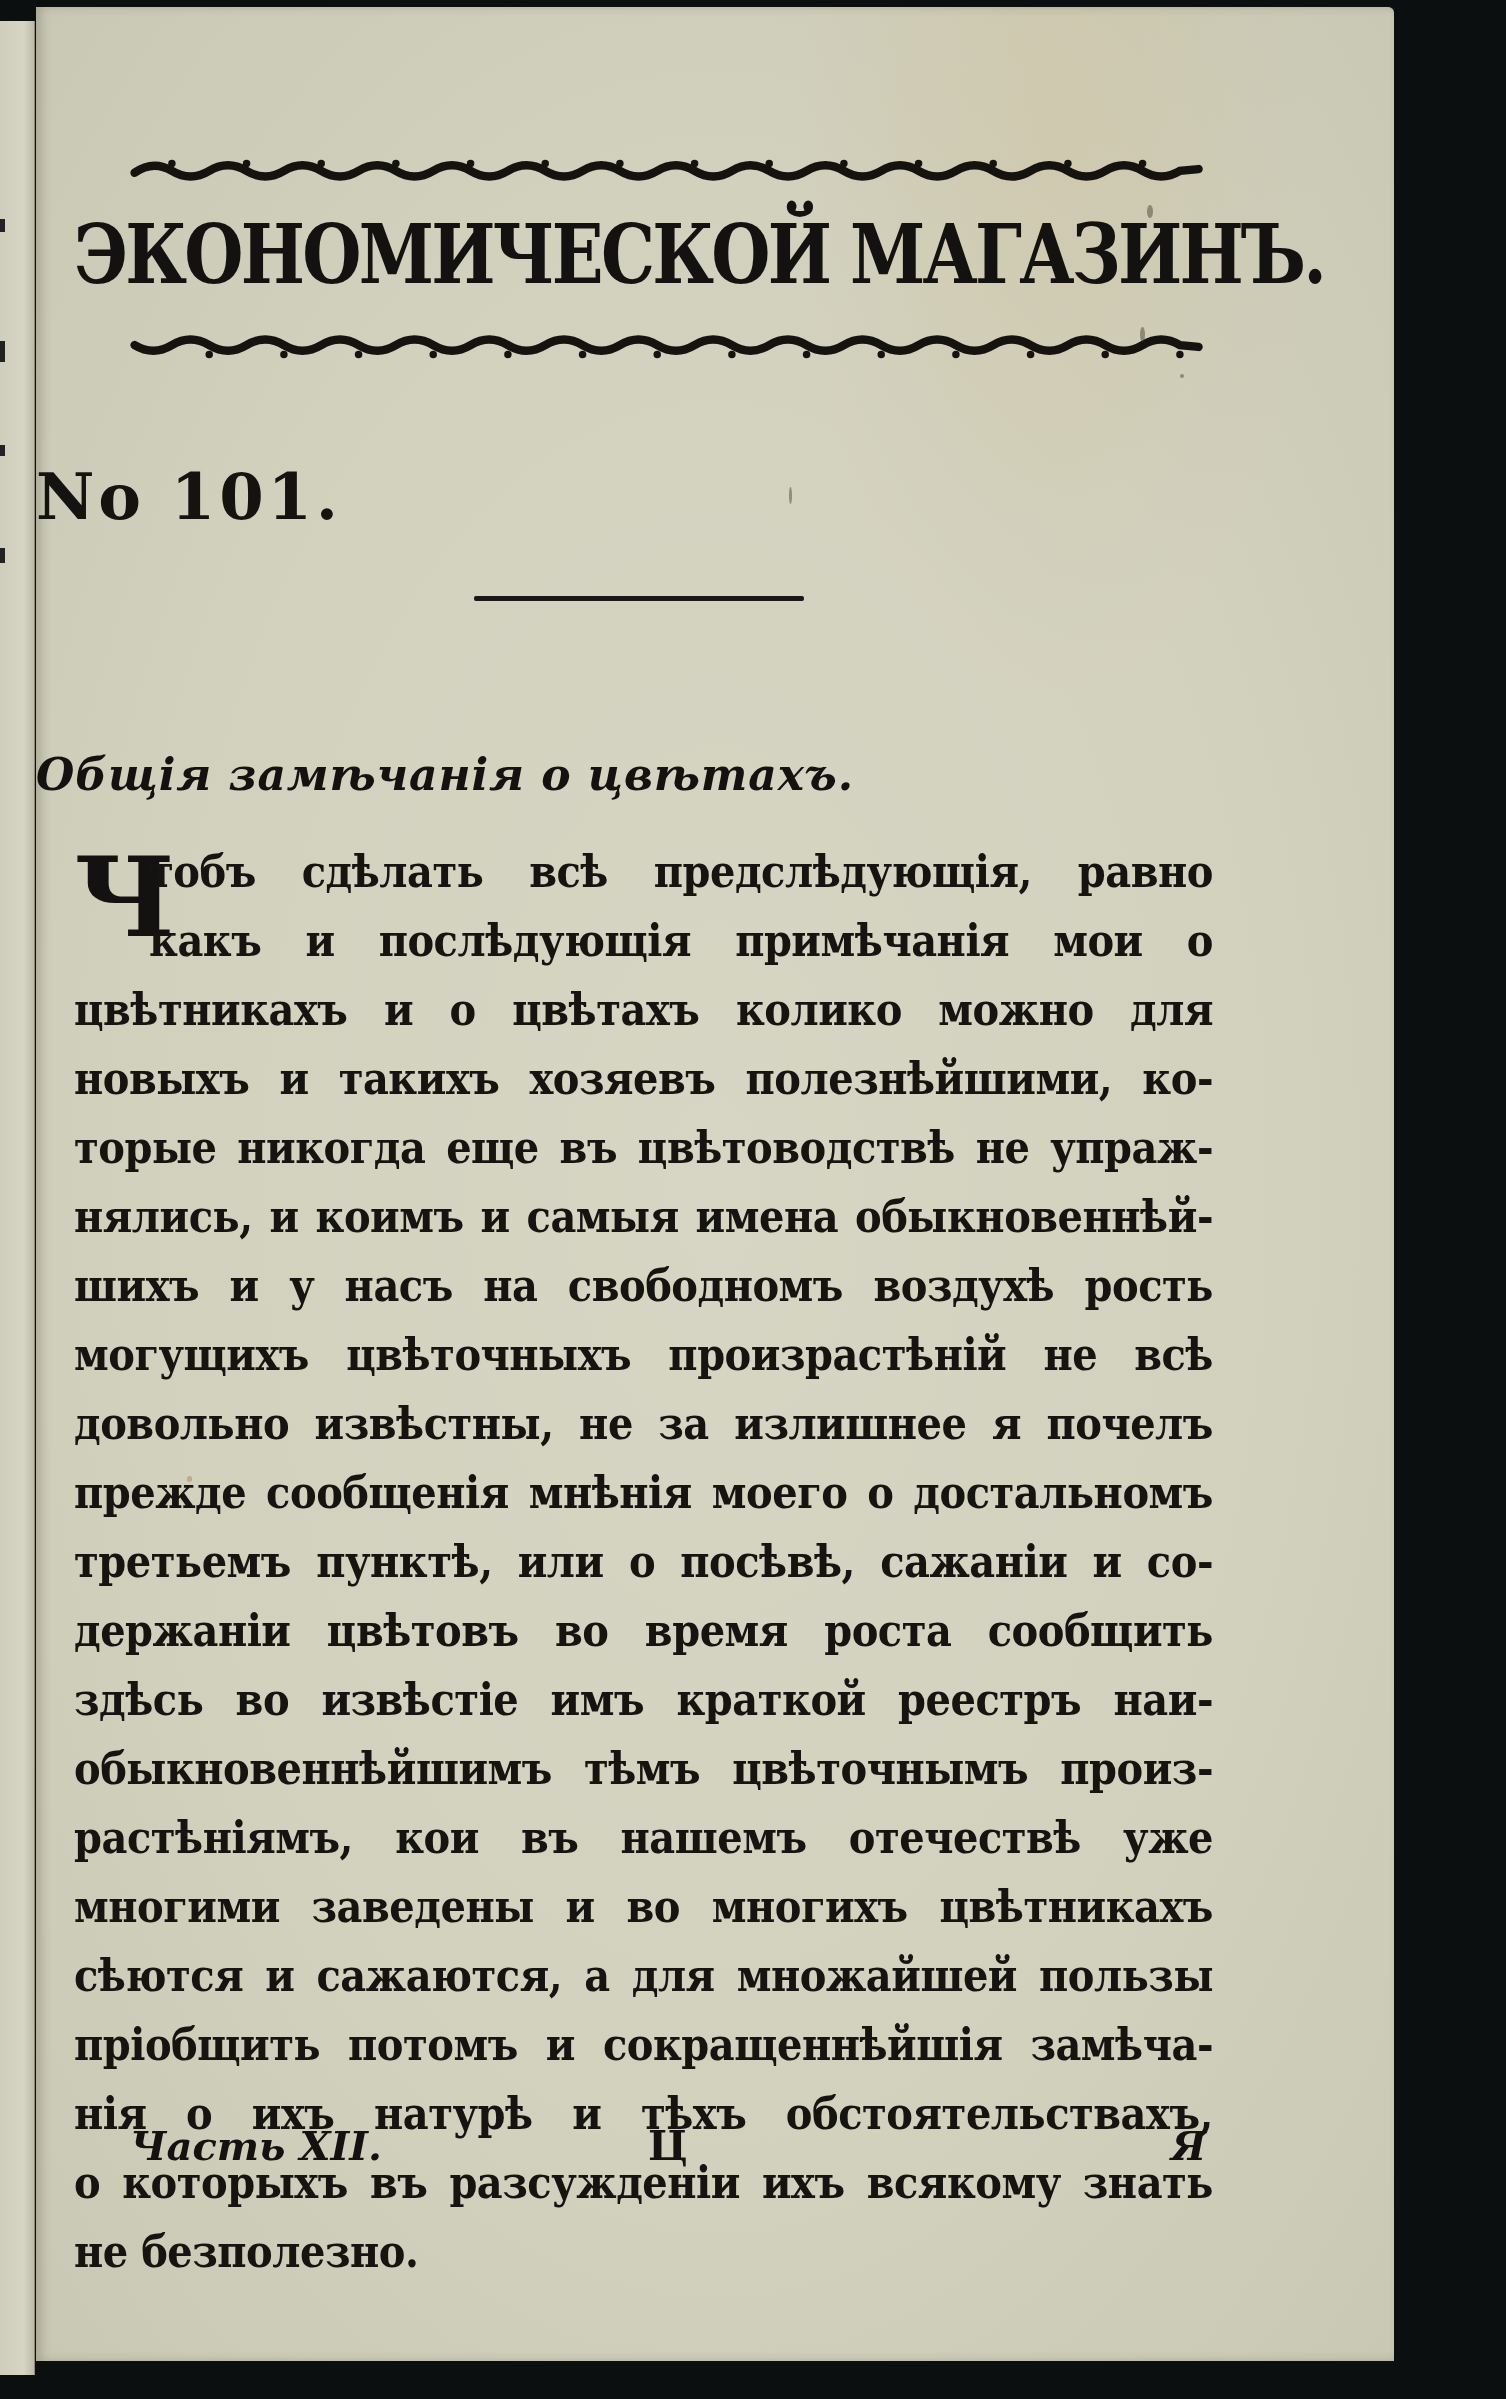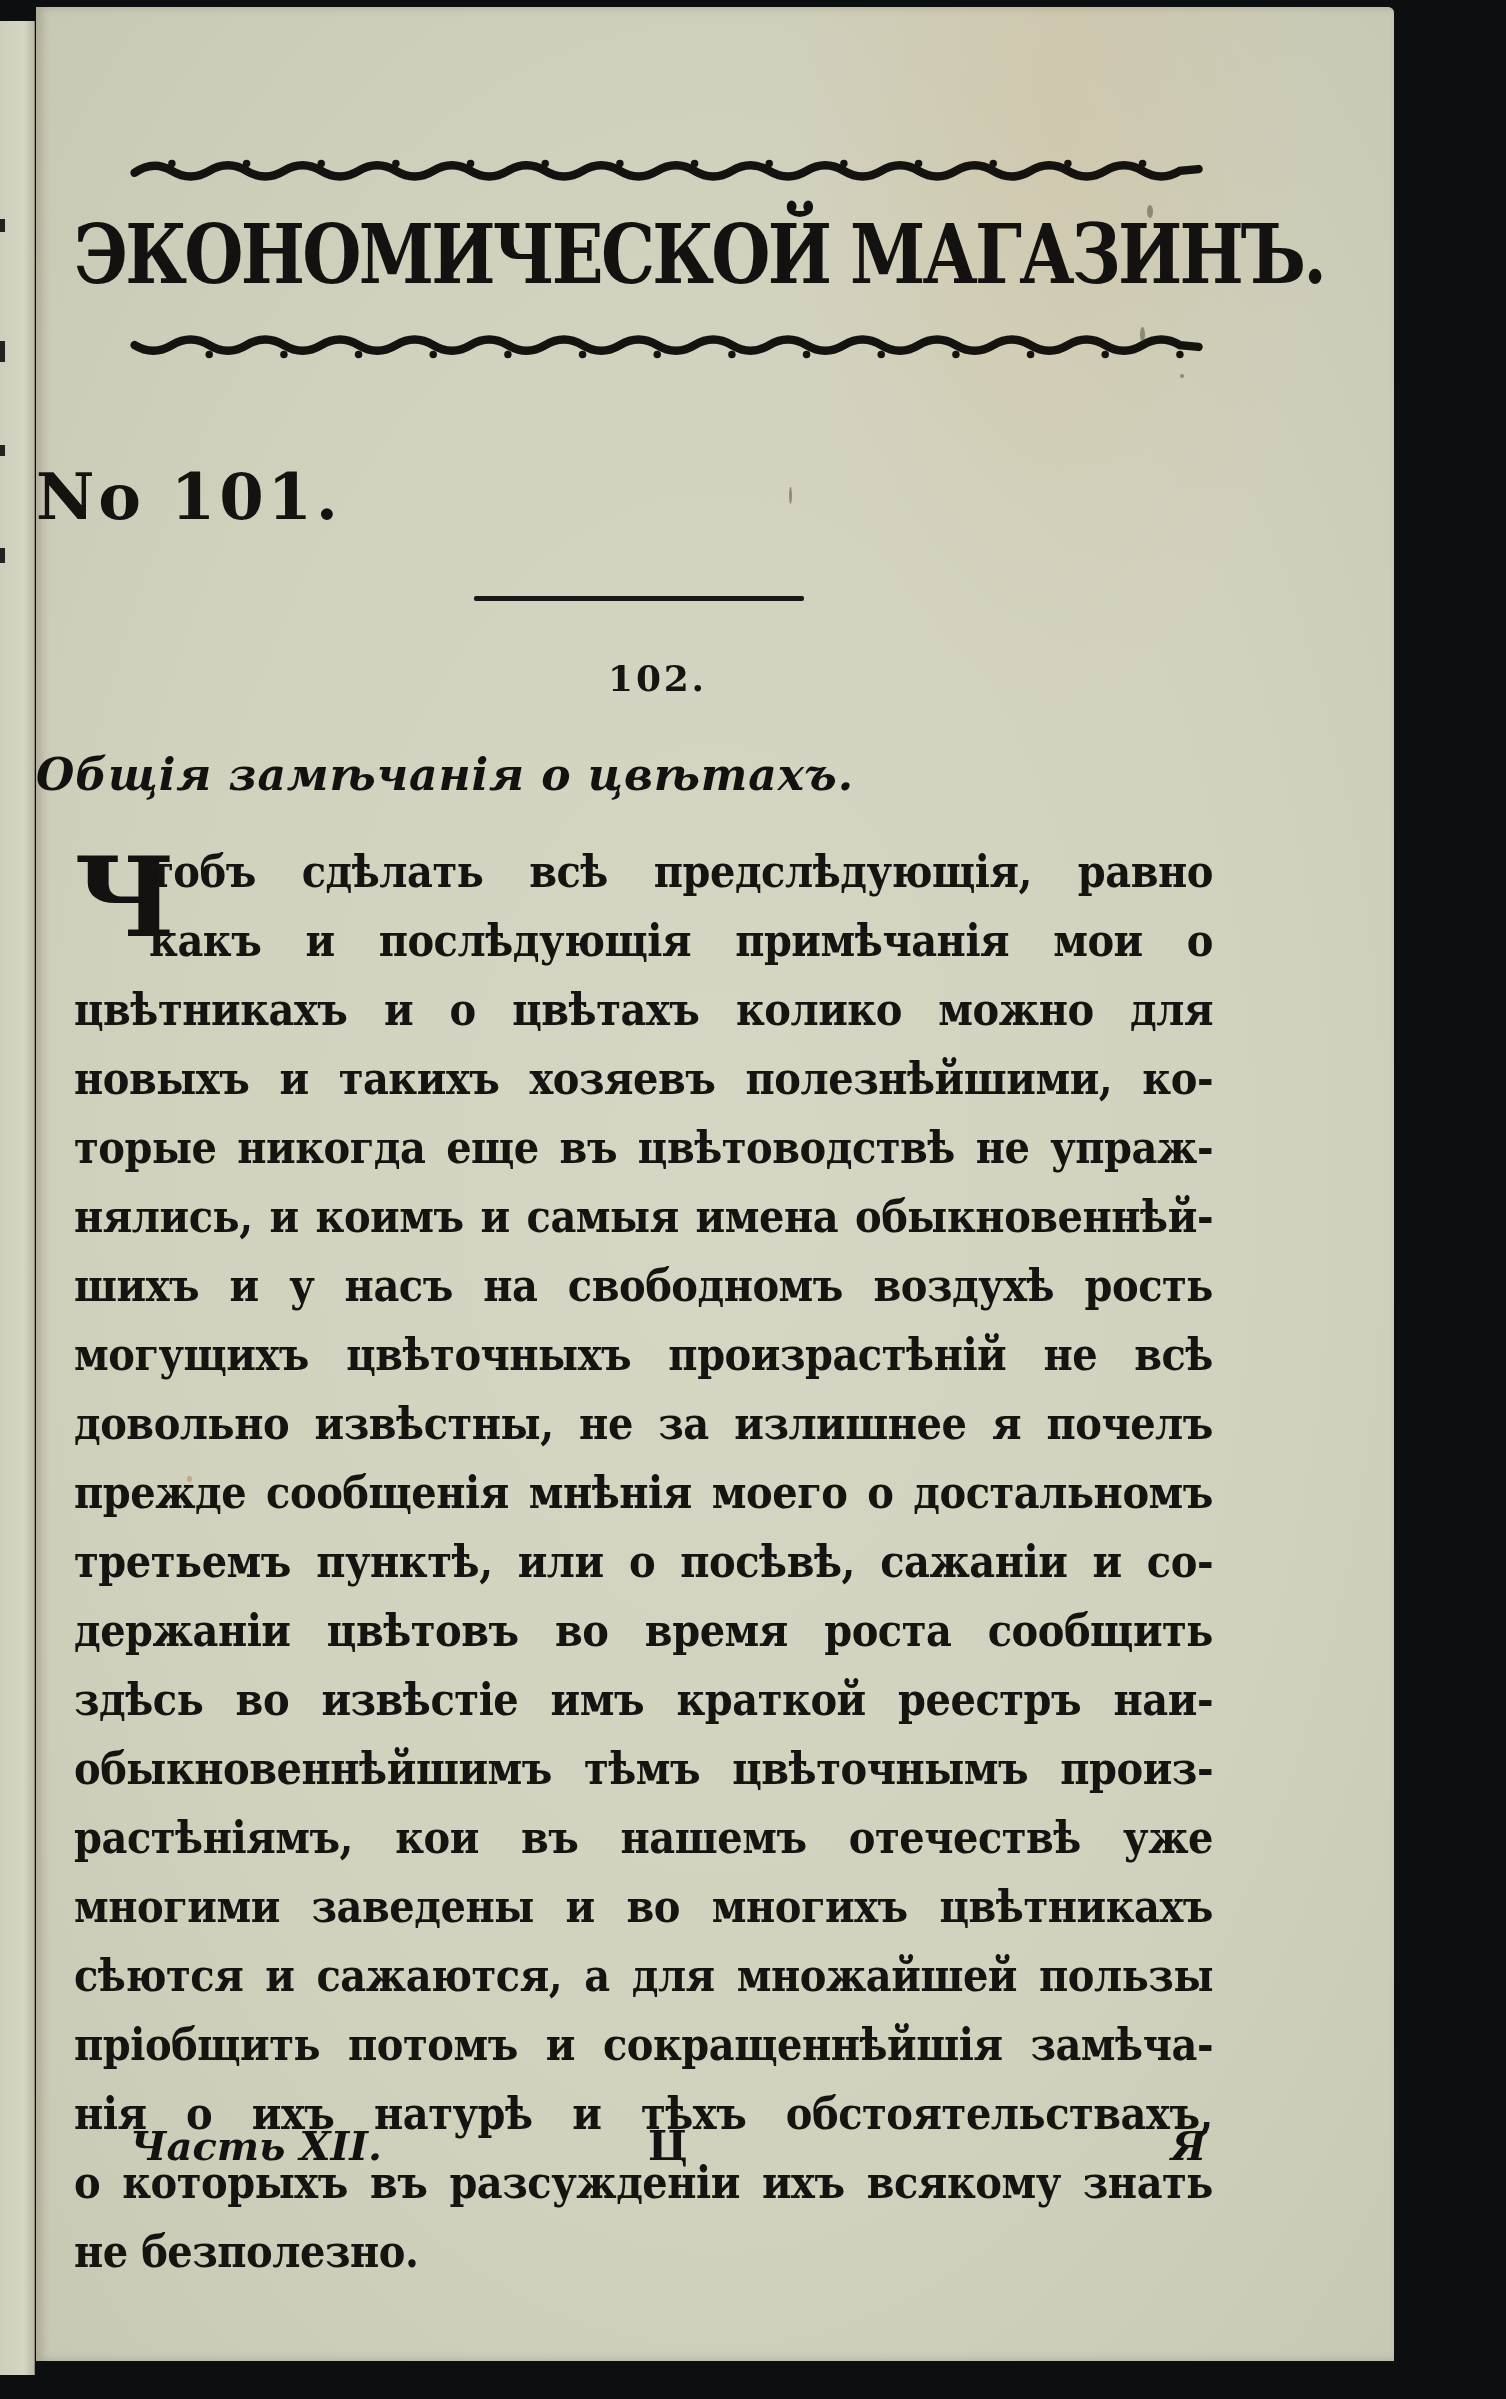--- a/index.html
+++ b/index.html
@@ -229,21 +229,20 @@
           <circle cx="880" cy="24" r="4"></circle>
           <circle cx="960" cy="24" r="4"></circle>
         <circle cx="1040" cy="24" r="4"></circle>
           <circle cx="1120" cy="24" r="4"></circle>
       </g>
     </svg>
   </div>
 
   <div class="issue-number">No 101.</div>
   <div class="rule"></div>
-  <div class="article-number">102.</div>
   <div class="article-title">Общія замѣчанія о цвѣтахъ.</div>
 
   <div class="body-text">
     <span class="dropcap">Ч</span>
     <div class="line first">тобъ сдѣлать всѣ предслѣдующія, равно</div>
     <div class="line indent">какъ и послѣдующія примѣчанія мои о</div>
     <div class="line">цвѣтникахъ и о цвѣтахъ колико можно для</div>
     <div class="line">новыхъ и такихъ хозяевъ полезнѣйшими, ко-</div>
     <div class="line">торые никогда еще въ цвѣтоводствѣ не упраж-</div>
     <div class="line">нялись, и коимъ и самыя имена обыкновеннѣй-</div>

